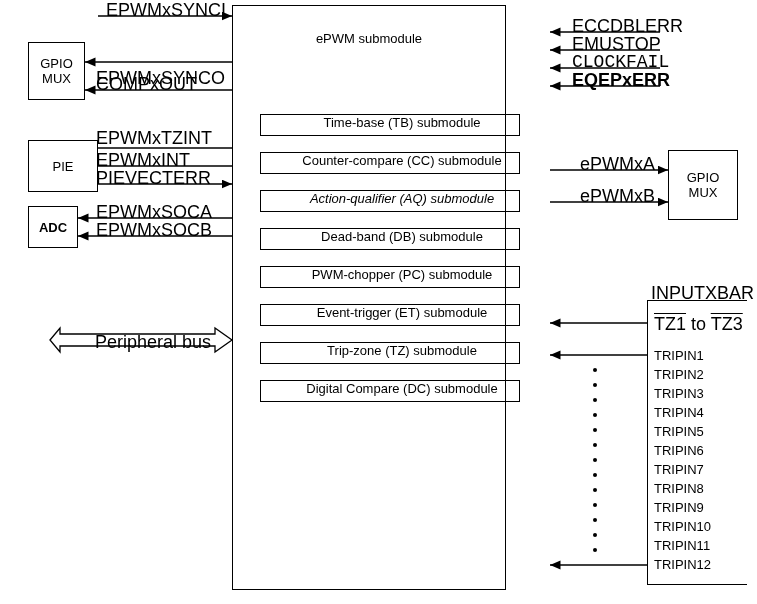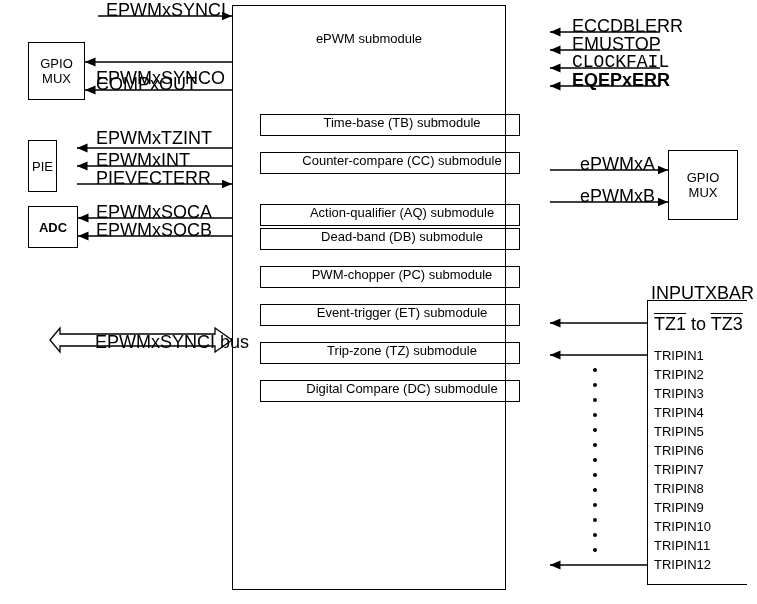--- a/index.html
+++ b/index.html
@@ -117,21 +117,21 @@
 </svg>
 
 <div class="box" style="left:232px; top:5px; width:274px; height:585px; align-items:flex-start; padding-top:25px;">
   <span>ePWM submodule</span>
 </div>
 
 <div class="box" style="left:28px; top:42px; width:57px; height:58px; white-space:pre;">
   <span>GPIO
 MUX</span>
 </div>
-<div class="box" style="left:28px; top:140px; width:29px; height:52px;">
+<div class="box" style="left:28px; top:140px; width:70px; height:52px;">
   <span>PIE</span>
 </div>
 <div class="box" style="left:28px; top:206px; width:50px; height:42px;font-weight:bold;">
   <span>ADC</span>
 </div>
 
 <div class="box" style="left:668px; top:150px; width:70px; height:70px; white-space:pre;">
   <span>GPIO
 MUX</span>
 </div>
@@ -139,21 +139,21 @@
 <div class="box" style="left:647px; top:300px; width:100px; height:285px; border-right:none; align-items:flex-start; justify-content:flex-start;">
 </div>
 <span class="signal-label" style="left:651px; top:283px;">INPUTXBAR</span>
 
 <div class="submodule" style="top:114px;">
     <span>Time-base (TB) submodule</span>
   </div>
 <div class="submodule" style="top:152px;">
     <span>Counter-compare (CC) submodule</span>
   </div>
-<div class="submodule" style="top:204px;">
+<div class="submodule" style="top:190px;font-style:italic;">
     <span>Action-qualifier (AQ) submodule</span>
   </div>
 <div class="submodule" style="top:228px;">
     <span>Dead-band (DB) submodule</span>
   </div>
 <div class="submodule" style="top:266px;">
     <span>PWM-chopper (PC) submodule</span>
   </div>
 <div class="submodule" style="top:304px;">
     <span>Event-trigger (ET) submodule</span>
@@ -166,21 +166,21 @@
   </div>
 
 <span class="signal-label" style="left:106px; top:0px;">EPWMxSYNCI</span>
 <span class="signal-label" style="left:96px; top:36px;margin-top:32px;">EPWMxSYNCO</span>
 <span class="signal-label" style="left:96px; top:74px;">COMPxOUT</span>
 <span class="signal-label" style="left:96px; top:116px;margin-top:12px;">EPWMxTZINT</span>
 <span class="signal-label" style="left:96px; top:150px;">EPWMxINT</span>
 <span class="signal-label" style="left:96px; top:168px;">PIEVECTERR</span>
 <span class="signal-label" style="left:96px; top:202px;">EPWMxSOCA</span>
 <span class="signal-label" style="left:96px; top:220px;">EPWMxSOCB</span>
-<span class="signal-label" style="left:95px; top:332px;">EPWMxSYNCI bus</span>
+<span class="signal-label" style="left:95px; top:332px;">Peripheral bus</span>
 
 <span class="signal-label" style="left:572px; top:16px;">ECCDBLERR</span>
 <span class="signal-label" style="left:572px; top:34px;">EMUSTOP</span>
 <span class="signal-label" style="left:572px; top:52px;font-family:Liberation Mono, monospace;">CLOCKFAIL</span>
 <span class="signal-label" style="left:572px; top:70px;font-weight:bold;">EQEPxERR</span>
 <span class="signal-label" style="left:580px; top:154px;">ePWMxA</span>
 <span class="signal-label" style="left:580px; top:186px;">ePWMxB</span>
 
 <span class="signal-label" style="left:654px; top:314px;">
   <span class="overline">TZ1</span><span> to </span><span class="overline">TZ3</span>

